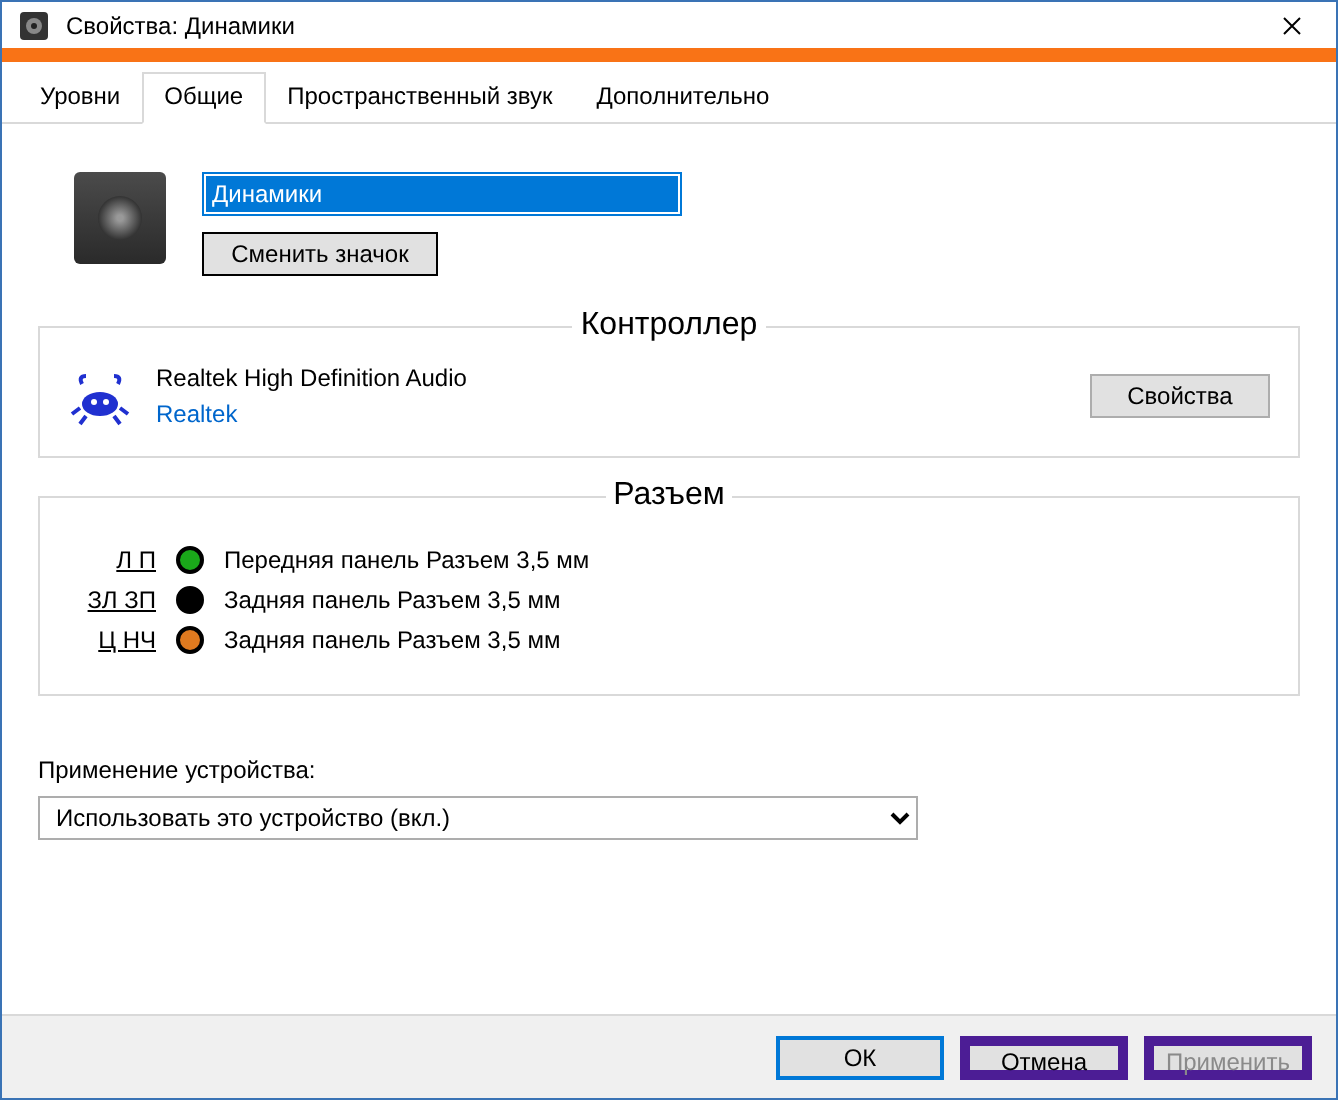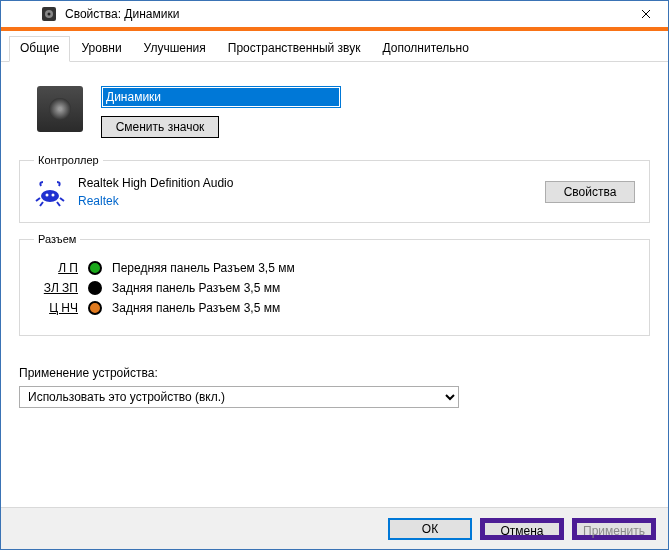--- a/index.html
+++ b/index.html
@@ -1,34 +1,34 @@
 <!DOCTYPE html>
 <html><head>
 <meta charset="utf-8">
 <style>
   * { box-sizing: border-box; }
   html, body { margin: 0; padding: 0; font-family: "Segoe UI", Tahoma, sans-serif; font-size: 12px; color: #000; background: #fff; }
   .window { width: 669px; height: 550px; border: 1px solid #3a73b5; display: flex; flex-direction: column; background: #fff; }
-  .titlebar { height: 30px; background: #fff; display: flex; align-items: center; border-bottom: 4px solid #f97316; padding-left: 32px; }
+  .titlebar { height: 30px; background: #fff; display: flex; align-items: center; border-bottom: 7px solid #f97316; }
   .titlebar .app-icon { width: 16px; height: 16px; margin: 0 8px; display: inline-block; }
   .titlebar .title { flex: 1; font-size: 12px; }
   .titlebar .close { width: 45px; height: 30px; display: flex; align-items: center; justify-content: center; font-size: 14px; }
   .tabs { display: flex; padding: 0 8px; margin-top: 4px; border-bottom: 1px solid #d9d9d9; position: relative; }
   .tab { padding: 4px 10px 6px; border: 1px solid transparent; cursor: pointer; position: relative; top: 1px; }
   .tab.active { border: 1px solid #d9d9d9; border-bottom: 1px solid #fff; background: #fff; }
   .content { flex: 1; padding: 18px 18px 10px 18px; display: flex; flex-direction: column; }
   .device-row { display: flex; align-items: flex-start; gap: 18px; margin: 6px 0 16px 18px; }
   .device-icon { width: 46px; height: 46px; background: linear-gradient(#4b4b4b,#2a2a2a); border-radius: 3px; position: relative; display: flex; align-items: center; justify-content: center; }
   .device-icon .cone { width: 22px; height: 22px; background: radial-gradient(#999 10%, #333 70%); border-radius: 50%; }
   .device-fields { display: flex; flex-direction: column; gap: 8px; }
   .name-input { width: 240px; height: 22px; border: 1px solid #0078d7; padding: 1px 4px; font: inherit; color: #fff; background: #0078d7; }
   .name-input::selection { background: #0078d7; color: #fff; }
   .change-icon-btn { width: 118px; height: 22px; border: 1px solid #000000; background: #e1e1e1; font: inherit; cursor: pointer; }
   fieldset.group { border: 1px solid #d9d9d9; margin: 0 0 10px 0; padding: 10px 14px 14px 14px; }
-  fieldset.group legend { padding: 0 4px; font-size: 11px; }
+  fieldset.group legend { padding: 0 4px; font-size: 16px; text-align: center; }
   .controller-row { display: flex; align-items: center; }
   .crab-icon { width: 32px; height: 32px; margin-right: 12px; }
   .controller-text { flex: 1; display: flex; flex-direction: column; gap: 4px; justify-content: center; }
   .controller-text .vendor { color: #0066cc; cursor: pointer; }
   .props-btn { width: 90px; height: 22px; border: 1px solid #adadad; background: #e1e1e1; font: inherit; cursor: pointer; }
   .jack-row { display: flex; align-items: center; gap: 10px; margin: 6px 0; }
   .jack-label { width: 44px; text-align: right; text-decoration: underline; }
   .jack-dot { width: 14px; height: 14px; border-radius: 50%; border: 2px solid #000; }
   .usage-label { margin-top: 20px; margin-bottom: 6px; }
   .usage-select { width: 440px; height: 22px; border: 1px solid #adadad; background: #fff; font: inherit; padding: 0 4px; }
@@ -53,23 +53,22 @@
     </span>
     <span class="title">Свойства: Динамики</span>
     <div class="close">
       <svg width="10" height="10" viewBox="0 0 10 10">
           <path d="M1 1 L9 9 M9 1 L1 9" stroke="currentColor" stroke-width="1"></path>
         </svg>
     </div>
   </div>
 
   <div class="tabs">
+    <div class="tab">Уровни</div>
     <div class="tab active">Общие</div>
-    <div class="tab">Уровни</div>
-    <div class="tab">Улучшения</div>
     <div class="tab">Пространственный звук</div>
     <div class="tab">Дополнительно</div>
   </div>
 
   <div class="content">
 
     <div class="device-row">
       <div class="device-icon">
           <div class="cone"></div>
         </div>

